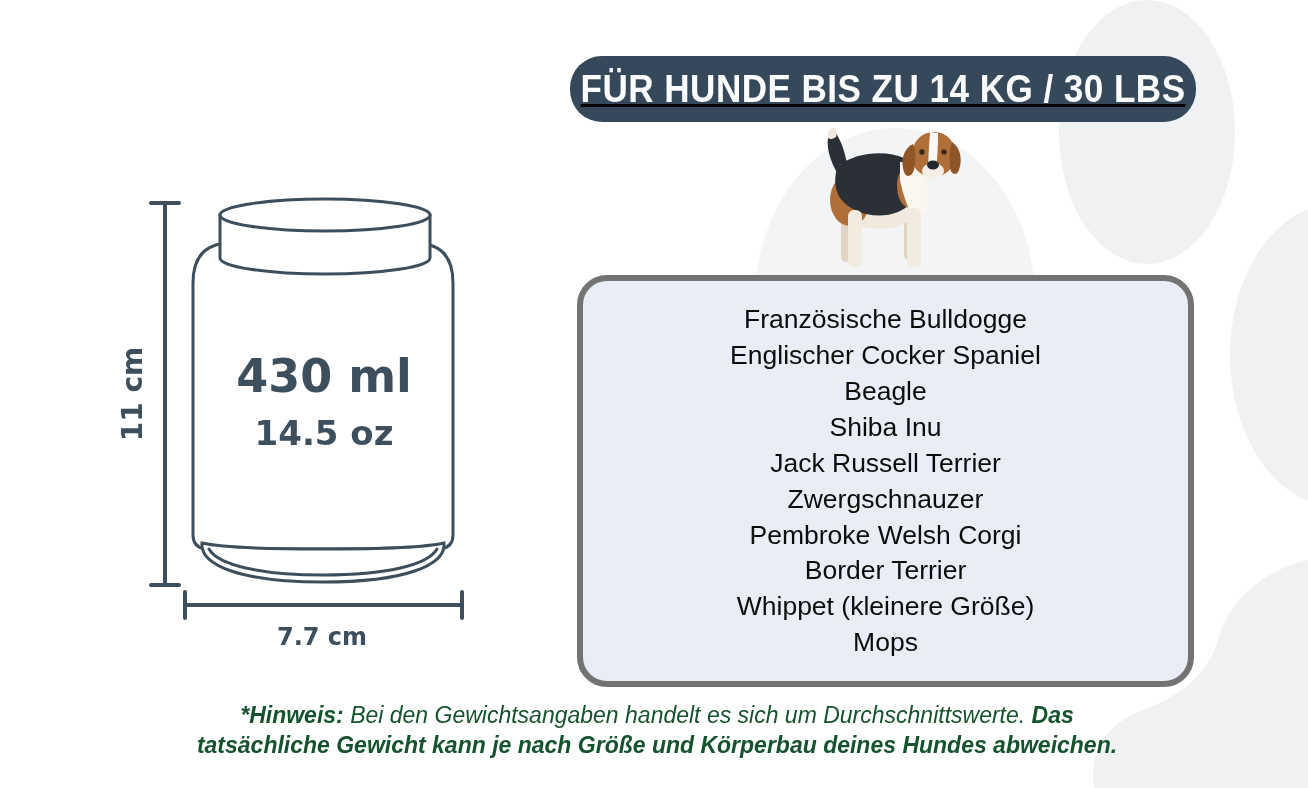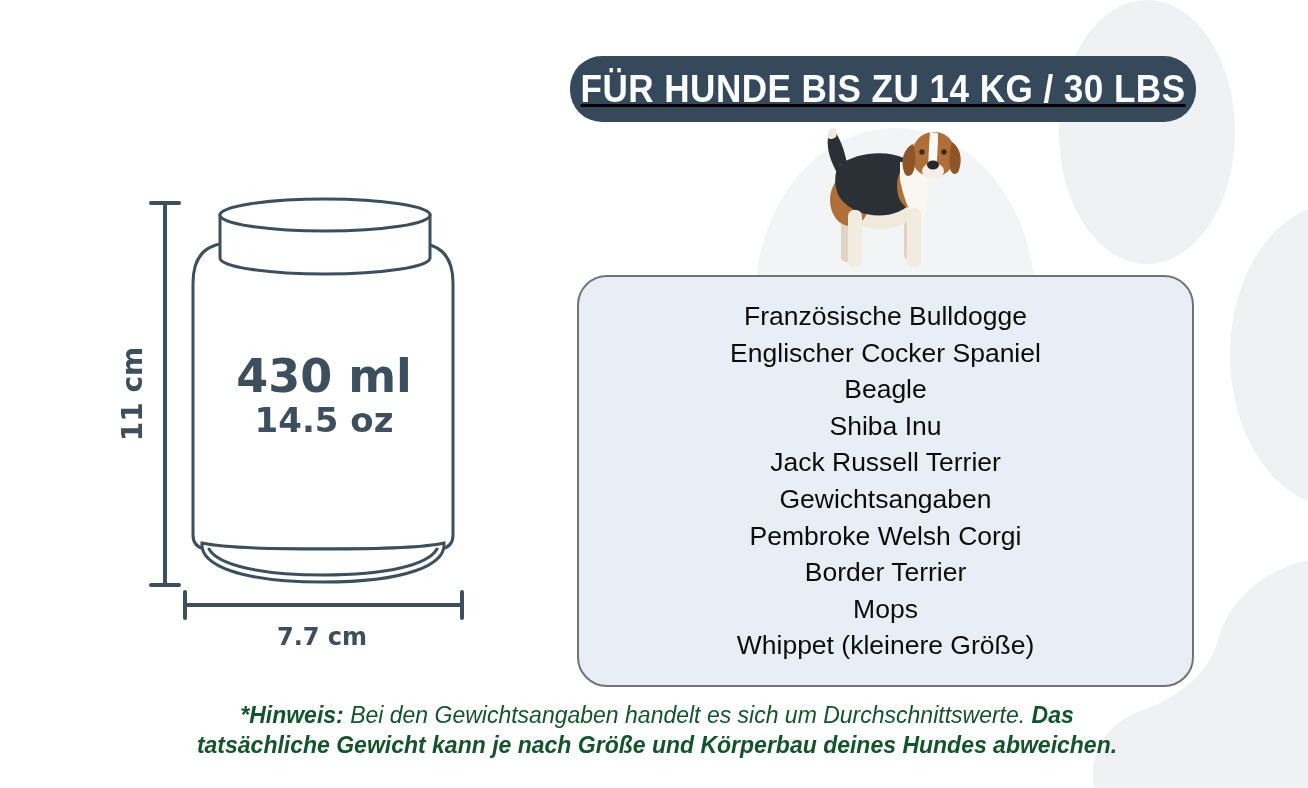--- a/index.html
+++ b/index.html
@@ -29,27 +29,27 @@
   
   .jar{position:absolute;left:110px;top:185px;z-index:2;}
   .dim-label{
     position:absolute;z-index:3;color:#3d4e5c;font-weight:bold;
     font-family:"DejaVu Sans","Liberation Sans",sans-serif;
     text-align:center;white-space:nowrap;
   }
   .lbl-height{left:63px;top:376px;width:140px;height:36px;line-height:36px;
     font-size:28px;transform:rotate(-90deg);}
   .lbl-vol-ml{left:174px;top:356px;width:300px;height:40px;line-height:40px;font-size:46px;}
-  .lbl-vol-oz{left:174px;top:400px;width:300px;height:40px;line-height:40px;font-size:34px;}
+  .lbl-vol-oz{left:174px;top:413px;width:300px;height:40px;line-height:40px;font-size:34px;}
   .lbl-width{left:172px;top:618px;width:300px;height:38px;line-height:38px;font-size:24px;}
 
   
   .breeds-box{
     position:absolute;left:577px;top:275px;width:617px;height:412px;
-    background:#e9eef6;border:2px solid #737373;border-radius:30px;z-index:3;
+    background:#e9eef6;border:6px solid #737373;border-radius:30px;z-index:3;
     padding:16px 10px;
   }
   .breeds-box ul{
     list-style:none;margin:0;padding:0;height:100%;
     display:flex;flex-direction:column;justify-content:space-evenly;
   }
   .breeds-box li{
     text-align:center;font-size:26.5px;color:#0c0c0c;line-height:1;
   }
 
@@ -129,25 +129,25 @@
   <div class="dim-label lbl-vol-oz">14.5 oz</div>
   <div class="dim-label lbl-width">7.7 cm</div>
 
   <div class="breeds-box">
     <ul>
         <li>Französische Bulldogge</li>
         <li>Englischer Cocker Spaniel</li>
         <li>Beagle</li>
         <li>Shiba Inu</li>
         <li>Jack Russell Terrier</li>
-        <li>Gewichtsangaben</li>
+        <li>Zwergschnauzer</li>
         <li>Pembroke Welsh Corgi</li>
         <li>Border Terrier</li>
+        <li>Whippet (kleinere Größe)</li>
         <li>Mops</li>
-        <li>Whippet (kleinere Größe)</li>
       </ul>
   </div>
 
   <div class="footnote">
     <div><span class="b">*Hinweis:</span><span> Bei den Gewichtsangaben handelt es sich um Durchschnittswerte. </span><span class="b">Das</span></div>
     <div><span class="b">tatsächliche Gewicht kann je nach Größe und Körperbau deines Hundes abweichen.</span></div>
   </div>
 
 </div>
 

